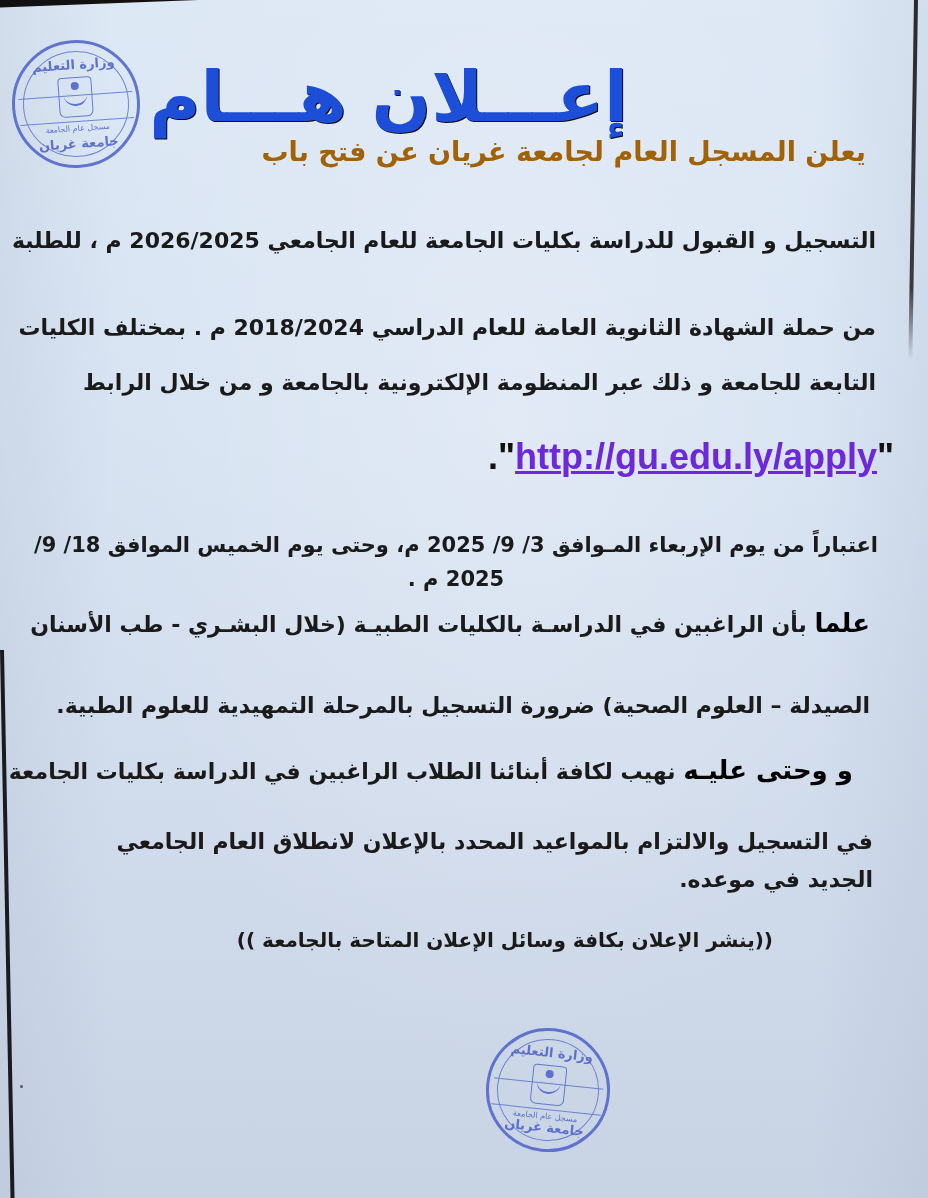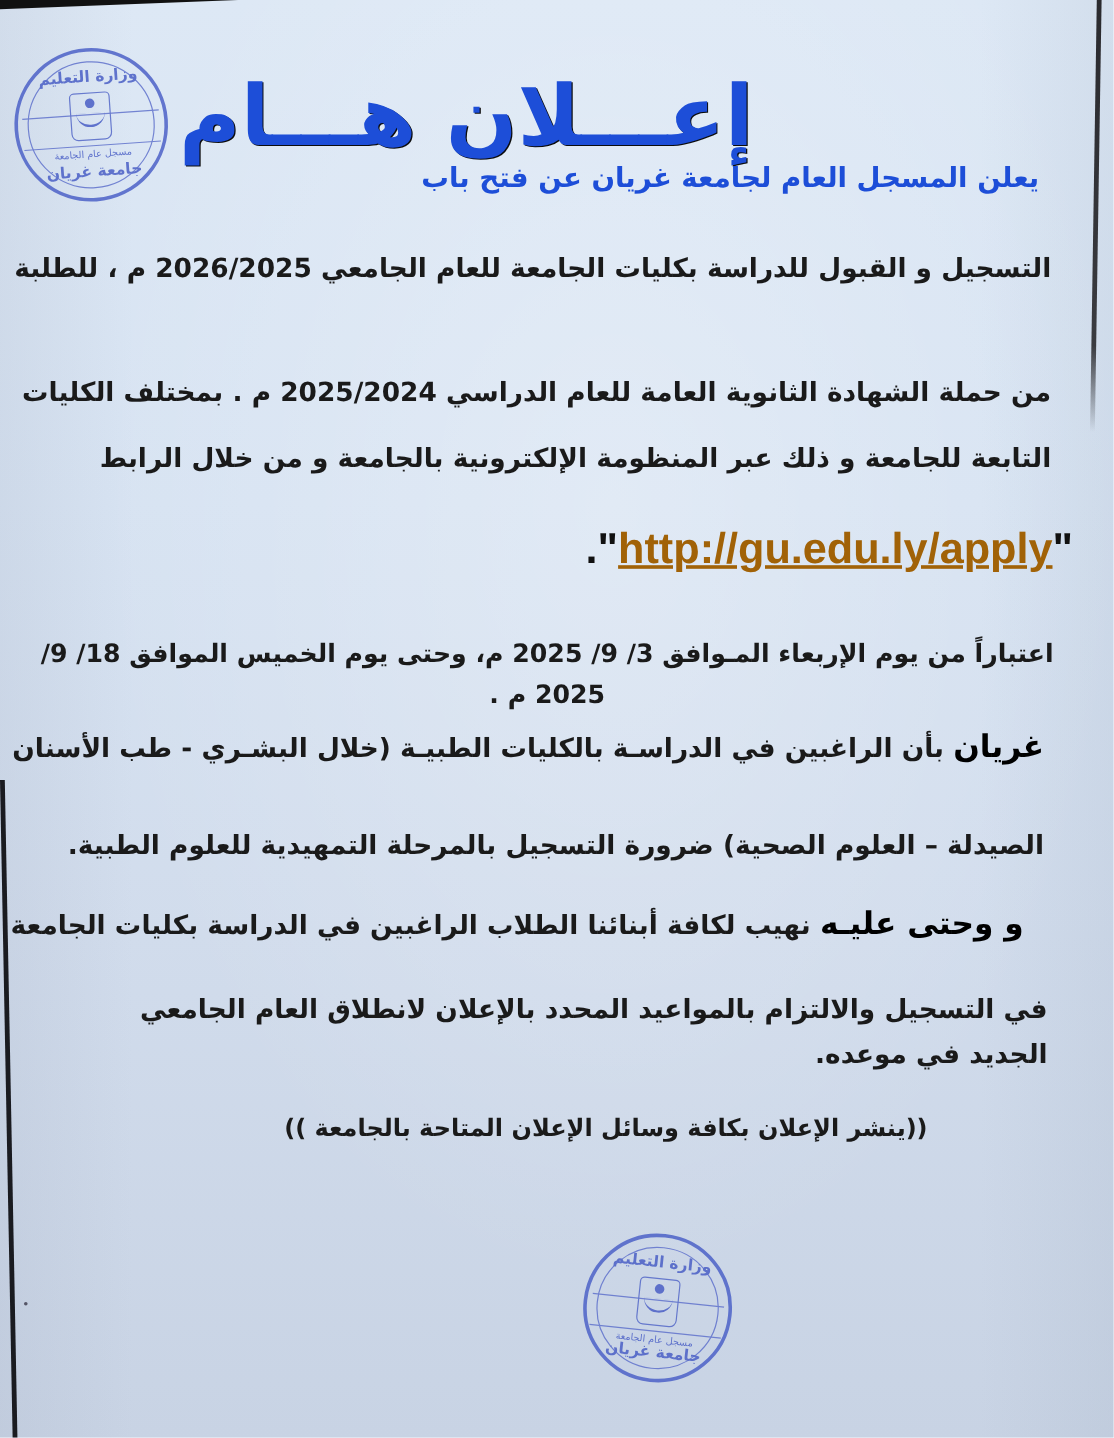--- a/index.html
+++ b/index.html
@@ -66,27 +66,27 @@
       border-bottom: 2px solid #4a5fc6; border-radius: 0 0 12px 12px;
     }
     .stamp-1 { left: 12px; top: 40px; transform: rotate(-4deg); }
     .stamp-2 { left: 486px; top: 1028px; transform: rotate(6deg); width: 124px; height: 124px; }
 
     .rtl { direction: rtl; unicode-bidi: embed; position: absolute; white-space: nowrap; }
     .title {
       right: 300px; top: 56px; font-size: 70px; font-weight: bold; letter-spacing: 2px;
       color: #1d4ed8; text-shadow: 1px 1px 0 #0c0c0c;
     }
-    .subtitle { right: 62px; top: 136px; font-size: 23px; font-weight: bold; color: #1d4ed8; }
+    .subtitle { right: 62px; top: 136px; font-size: 27px; font-weight: bold; color: #a16207; }
     .line { font-size: 22px; font-weight: bold; color: #1a1a1a; }
     .link {
       position: absolute; left: 488px; top: 436px; font-family: "Liberation Sans", sans-serif;
       font-size: 36px; font-weight: bold; color: #111; white-space: nowrap;
     }
-    .link a { color: #a16207; text-decoration: underline; text-decoration-thickness: 3px; }
+    .link a { color: #6d28d9; text-decoration: underline; text-decoration-thickness: 3px; }
     .bold-lead { font-weight: bold; font-size: 26px; color: #000; }
     .footer-note { right: 155px; top: 928px; font-size: 20px; font-weight: bold; color: #1a1a1a; }
     .dot { position: absolute; left: 20px; top: 1085px; width: 3px; height: 3px; background: #556; border-radius: 50%; }
   </style>
 </head>
 <body>
 
 <div class="photo-shade"></div>
 <div class="edge-top"></div>
 <div class="edge-right"></div>
@@ -101,34 +101,34 @@
     <div class="sun"></div>
     <div class="book"></div>
   </div>
   <div class="mid">مسجل عام الجامعة</div>
   <div class="arc-bot">جامعة غريان</div>
 </div>
 
 <div class="rtl title">إعـــلان هـــام</div>
 <div class="rtl subtitle">يعلن المسجل العام لجامعة غريان عن فتح باب</div>
 
-<div class="rtl line" style="right:52px; top:212px;">التسجيل و القبول للدراسة بكليات الجامعة للعام الجامعي 2026/2025 م ، للطلبة</div>
-<div class="rtl line" style="right:52px; top:315px;">من حملة الشهادة الثانوية العامة للعام الدراسي 2025/2024 م . بمختلف الكليات</div>
+<div class="rtl line" style="right:52px; top:228px;">التسجيل و القبول للدراسة بكليات الجامعة للعام الجامعي 2026/2025 م ، للطلبة</div>
+<div class="rtl line" style="right:52px; top:315px;">من حملة الشهادة الثانوية العامة للعام الدراسي 2018/2024 م . بمختلف الكليات</div>
 <div class="rtl line" style="right:52px; top:370px;text-align:center;">التابعة للجامعة و ذلك عبر المنظومة الإلكترونية بالجامعة و من خلال الرابط</div>
 
 <div class="link">
   <span>."</span><a>http://gu.edu.ly/apply</a><span>"</span>
 </div>
 
 <div class="rtl line" style="right:22px; top:528px; font-size:21px; white-space:normal; width:900px; line-height:34px;text-align:center;">
   <span>اعتباراً من يوم الإربعاء المـوافق 3/ 9/ 2025 م، وحتى يوم الخميس الموافق 18/ 9/ 2025 م .</span>
 </div>
 
 <div class="rtl line" style="right:58px; top:608px;">
-  <span class="bold-lead">غريان</span>
+  <span class="bold-lead">علما</span>
   <span>بأن الراغبين في الدراسـة بالكليات الطبيـة (خلال البشـري -  طب الأسنان</span>
 </div>
 <div class="rtl line" style="right:58px; top:693px;text-align:right;">الصيدلة – العلوم الصحية) ضرورة التسجيل بالمرحلة التمهيدية للعلوم الطبية.</div>
 
 <div class="rtl line" style="right:75px; top:755px;">
   <span class="bold-lead">و وحتى عليـه</span>
   <span>نهيب لكافة أبنائنا الطلاب الراغبين في الدراسة بكليات الجامعة المسارعة</span>
 </div>
 <div class="rtl line" style="right:55px; top:823px; white-space:normal; width:800px; line-height:38px;">في التسجيل والالتزام بالمواعيد المحدد بالإعلان لانطلاق العام الجامعي الجديد في موعده.</div>
 

